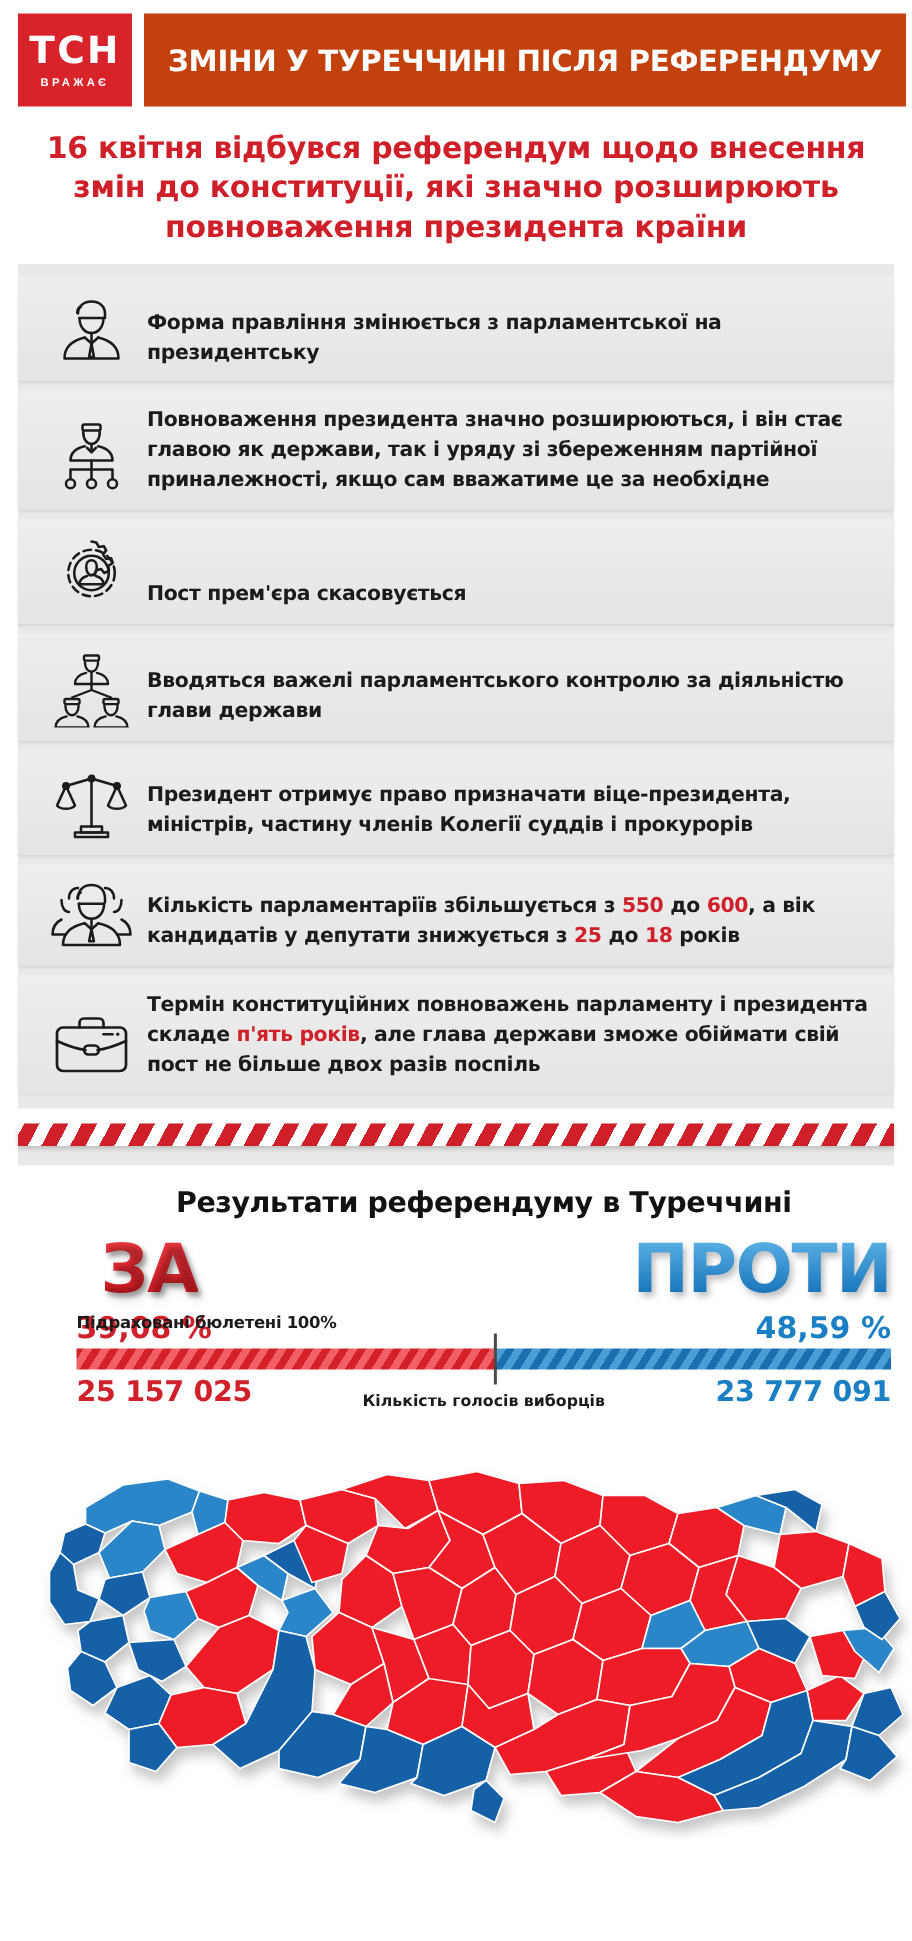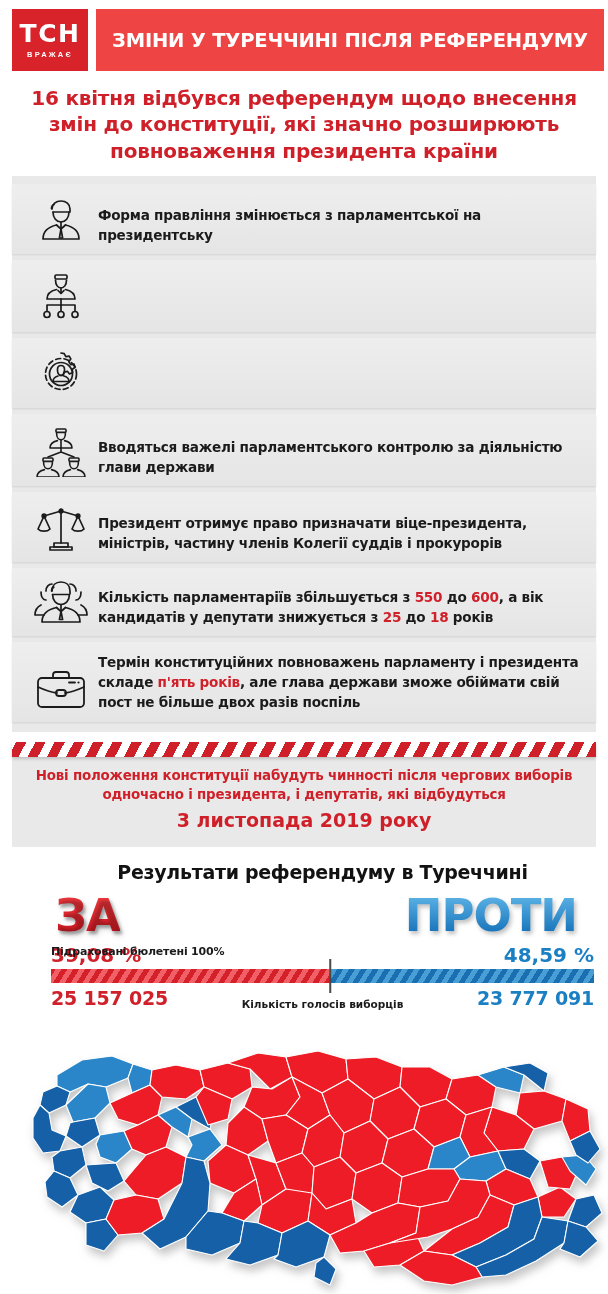--- a/index.html
+++ b/index.html
@@ -47,21 +47,21 @@
   }
   .logo-sub {
     font-size: 7.5px;
     font-weight: 700;
     letter-spacing: 2.2px;
     margin-top: 5px;
     color: #ffffff;
   }
   .title-bar {
     flex: 1;
-    background: #ef4444;
+    background: #c2410c;
     margin-left: 8px;
     display: flex;
     align-items: center;
     justify-content: center;
     padding: 0 6px;
   }
   .title-bar .title-text {
     color: #ffffff;
     font-size: 19.5px;
     font-weight: 700;
@@ -174,31 +174,31 @@
   .big-za, .big-proti {
     position: absolute;
     top: 0;
     font-size: 45px;
     font-weight: 700;
     line-height: 1;
     font-family: "DejaVu Sans", sans-serif;
     letter-spacing: -1px;
   }
   .big-za {
-    left: 4px;
+    left: 16px;
     color: #e02028;
     background: linear-gradient(180deg,#ee3b3f 0%, #c8141d 100%);
     -webkit-background-clip: text;
     background-clip: text;
     -webkit-text-fill-color: transparent;
     text-shadow: 2px 3px 3px rgba(0,0,0,0.22);
     filter: drop-shadow(2px 3px 2px rgba(0,0,0,0.25));
   }
   .big-proti {
-    right: 17px;
+    right: 0;
     color: #1b7fc4;
     background: linear-gradient(180deg,#5fb6e8 0%, #0f6cb5 100%);
     -webkit-background-clip: text;
     background-clip: text;
     -webkit-text-fill-color: transparent;
     filter: drop-shadow(2px 3px 2px rgba(0,0,0,0.25));
   }
   .pct-za, .pct-proti {
     position: absolute;
     top: 50px;
@@ -326,33 +326,35 @@
         <path d="M27 17 v5"></path>
         <path d="M24 19.5 L27 22.5 l3-3"></path>
         <path d="M27 28 v6"></path>
         <path d="M13 40 v-6 h28 v6"></path>
         <path d="M27 34 v6"></path>
         <circle cx="13" cy="43.5" r="3"></circle>
         <circle cx="27" cy="43.5" r="3"></circle>
         <circle cx="41" cy="43.5" r="3"></circle>
       </svg>
     </div>
+    <div class="row-text">Повноваження президента значно розширюються, і він стає главою як держави, так і уряду зі збереженням партійної приналежності, якщо сам вважатиме це за необхідне</div>
   </div>
 
   <div class="row">
     <div class="row-icon">
       <svg width="52" height="50" viewBox="0 0 52 50" fill="none" stroke="#1b1b1b" stroke-width="1.7" stroke-linecap="round" stroke-linejoin="round">
         <path d="M26 4 l3.2 .6 1.6 3 3.4-.5 1.6 2.8 -2 2.8 1.9 2.9 3.4-.4 1.1 3.1 -2.9 1.9 .3 3.4 -3.1 1.4 -2.1-2.7 -3.3 .8 -1 3.3 -3.4 .1"></path>
         <circle cx="26" cy="25" r="11.5"></circle>
         <circle cx="26" cy="25" r="15.5" stroke-dasharray="5 3.4"></circle>
         <path d="M22.5 20.5 c0-2.4 1.6-4 3.5-4 s3.5 1.6 3.5 4"></path>
         <path d="M22.5 21.3 c0 3 1.6 5 3.5 5 s3.5-2 3.5-5"></path>
         <path d="M23 27 C19.5 28 18 30 18 32.5 h16 C34 30 32.5 28 29 27"></path>
       </svg>
     </div>
+    <div class="row-text">Пост прем'єра скасовується</div>
   </div>
 
   <div class="row">
     <div class="row-icon">
       <svg width="54" height="52" viewBox="0 0 54 52" fill="none" stroke="#1b1b1b" stroke-width="1.6" stroke-linecap="round" stroke-linejoin="round">
         <rect x="22" y="4" width="10" height="3.4" rx="1"></rect>
         <path d="M22.6 8.4 c0 4 2 6.4 4.4 6.4 s4.4-2.4 4.4-6.4"></path>
         <path d="M23.4 15.6 C18.5 16.8 16 19 16 23 h22 c0-4-2.5-6.2-7.4-7.4"></path>
         <path d="M27 15 v8"></path>
         <path d="M27 23 v4 M27 27 L14 32 M27 27 L40 32"></path>
@@ -415,24 +417,20 @@
         <path d="M36 17.5 h6"></path>
       </svg>
     </div>
     <div class="row-text"><span>Термін конституційних повноважень парламенту і президента складе </span><span class="hl">п'ять років</span><span>, але глава держави зможе обіймати свій пост не більше двох разів поспіль</span></div>
   </div>
 
 </div>
 
 <div class="banner">
   <div class="hazard"></div>
-  <div class="banner-text">
-    <span>Нові положення конституції набудуть чинності після чергових виборів одночасно і президента, і депутатів, які відбудуться</span>
-    <span class="banner-date">3 листопада 2019 року</span>
-  </div>
 </div>
 
 <div class="results">
   <div class="results-title">Результати референдуму в Туреччині</div>
 
   <div class="res-grid">
     <div class="big-za">ЗА</div>
     <div class="big-proti">ПРОТИ</div>
 
     <div class="pct-za">39,08 %</div>

